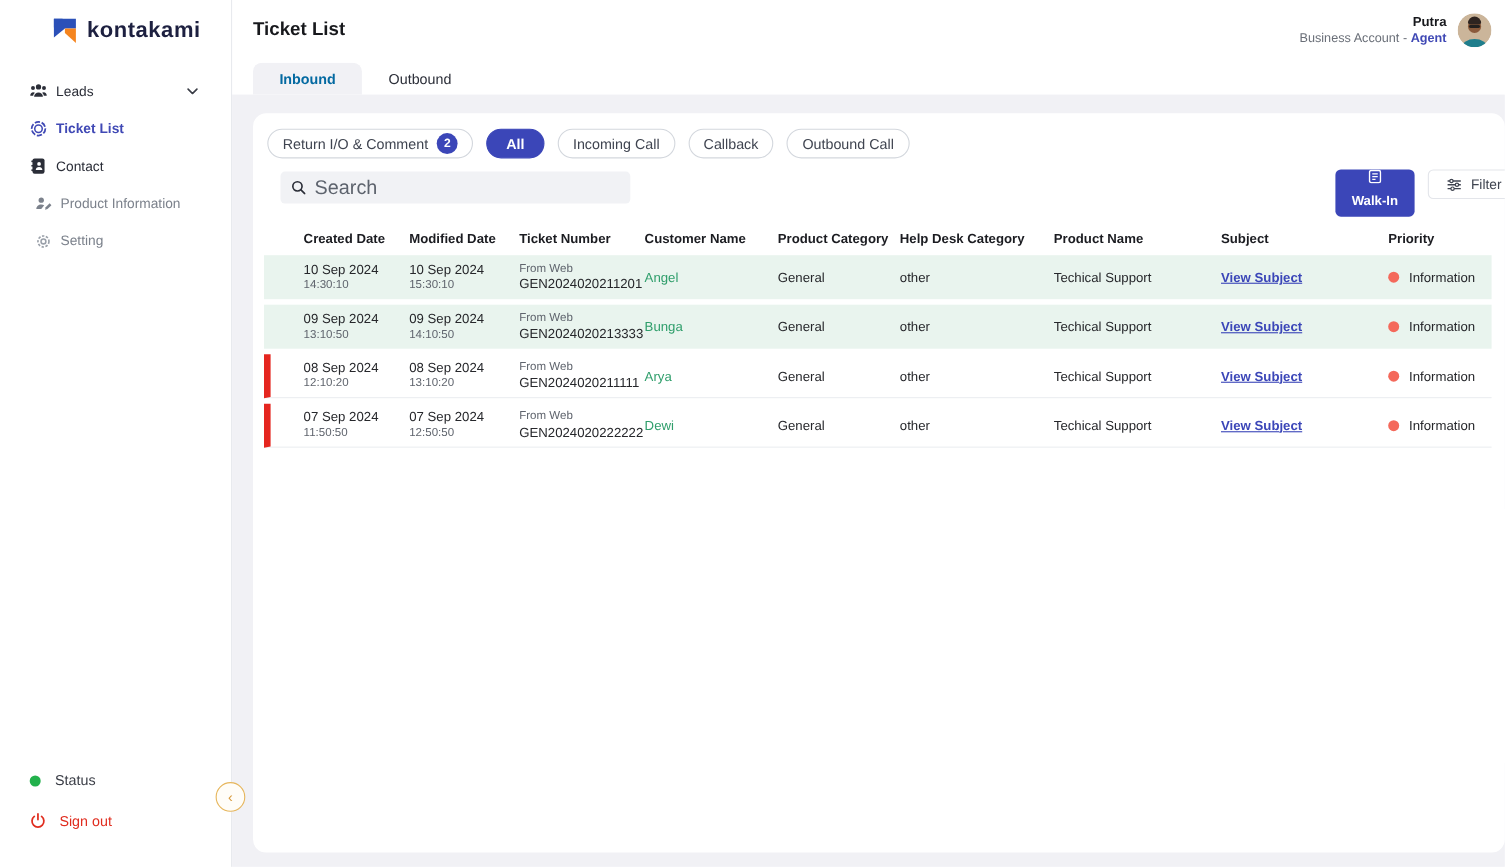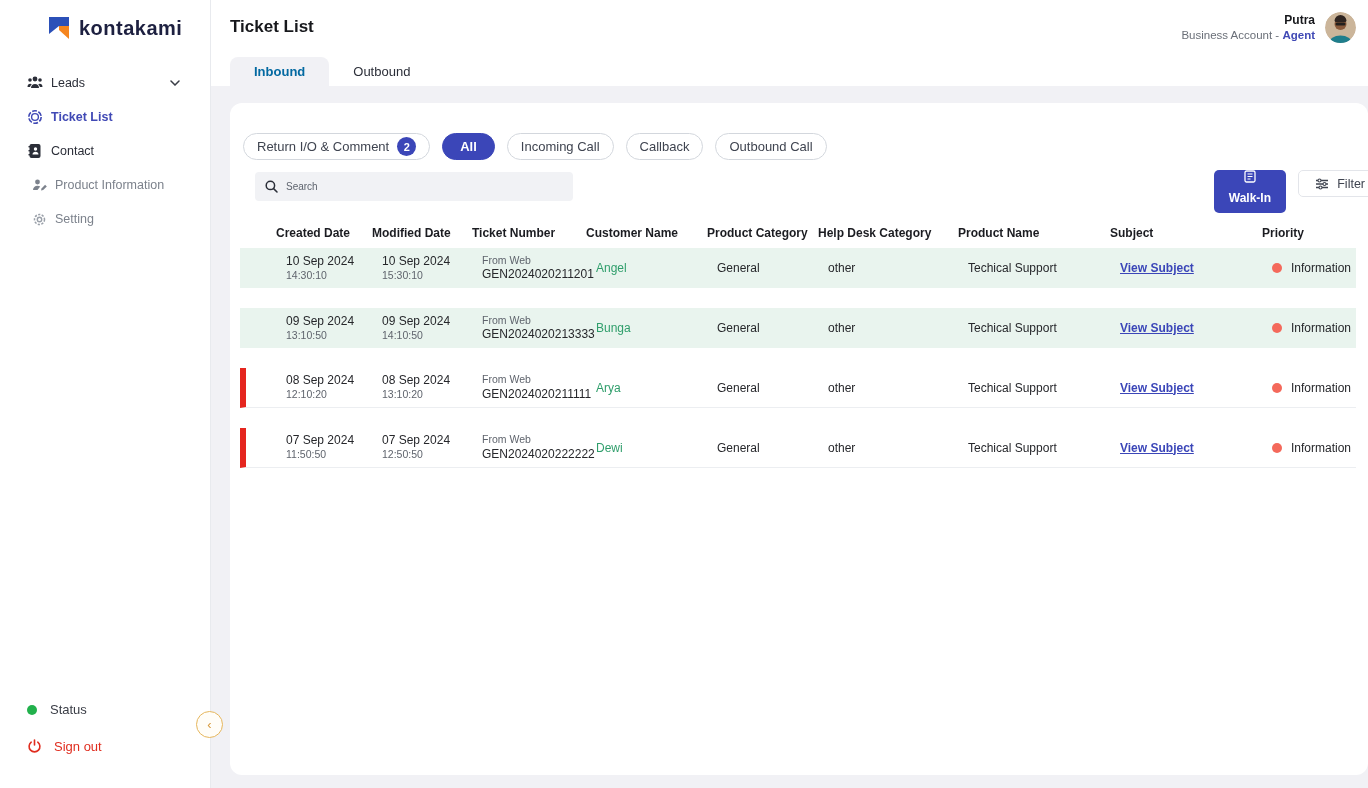--- a/index.html
+++ b/index.html
@@ -51,59 +51,59 @@
     border-radius:8px 8px 0 0; cursor:pointer;
   }
   .tab.active { background:#f1f1f5; color:#0369a1; font-weight:bold; }
   
   .panel { position:absolute; top:86px; left:0; width:1157px; height:702px; background:#f1f1f5; }
   .card {
     position:absolute; left:19px; top:17px; width:1138px; height:672px;
     background:#ffffff; border-radius:12px; overflow:hidden;
   }
   
-  .chips-row { display:flex; align-items:center; gap:12px; padding:14px 0 0 13px;margin-top:16px; }
+  .chips-row { display:flex; align-items:center; gap:12px; padding:14px 0 0 13px; }
   .chip {
     height:27px; border:1px solid #d3d7dd; border-radius:14px; background:#fff;
     display:flex; align-items:center; gap:8px; padding:0 13px; font-size:13px; color:#3f4450; cursor:pointer;
   }
   .chip-badge {
     width:19px; height:19px; border-radius:50%; background:#3b46b8; color:#fff;
     font-size:11px; display:flex; align-items:center; justify-content:center; font-weight:bold;
   }
   .chip.solid { background:#3b46b8; border-color:#3b46b8; color:#fff; font-weight:bold; padding:0 17px; }
   
   .toolbar { position:relative; height:34px; margin-top:10px; }
   .search-box {
     position:absolute; left:25px; top:2px; width:318px; height:29px; background:#f1f2f5;
     border-radius:4px; display:flex; align-items:center; padding:0 10px; gap:8px;
   }
   .search-box input {
-    border:none; outline:none; background:transparent; font-size:10px; color:#3f4450;
+    border:none; outline:none; background:transparent; font-size:18px; color:#3f4450;
     font-family:"Liberation Sans", sans-serif; width:100%;
   }
   .search-box input::placeholder { color:#5d636d; }
   .btn-walkin {
     position:absolute; right:82px; top:0; height:43px; padding:0 15px; background:#3b46b8;
     border:none; border-radius:5px; color:#fff; font-size:12px; font-weight:bold;
     display:flex; align-items:center; gap:8px; cursor:pointer; font-family:"Liberation Sans", sans-serif;flex-direction:column;
   }
   .btn-filter {
     position:absolute; right:-14px; top:0; height:27px; padding:0 16px; background:#fff;
     border:1px solid #e3e5ea; border-radius:5px; color:#3f4450; font-size:12.5px;
     display:flex; align-items:center; gap:8px; cursor:pointer; font-family:"Liberation Sans", sans-serif;
   }
   
   .tgrid { display:grid; grid-template-columns:96px 100px 114px 121px 111px 140px 152px 152px 1fr; align-items:center; }
   .thead {
     margin:14px 12px 0 10px; padding-left:36px; height:30px;
     font-size:12px; font-weight:bold; color:#1b1c21;
   }
   .trow {
-    margin:0 12px 20px 10px; height:40px; padding-left:40px;
+    margin:0 12px 5px 10px; height:40px; padding-left:30px;
     border-left:6px solid transparent; font-size:12px; color:#26272b; cursor:pointer;
   }
   .trow.green { background:#e9f4ee; }
   .trow.flagged { border-left-color:#e5261f; border-bottom:1px solid #eceef1; background:#fff; }
   .cell-main { line-height:1.25; }
   .cell-sub { font-size:10.5px; color:#5f646d; line-height:1.25; }
   .cust-name { color:#2f9e6b; font-weight:500; }
   .subject-link { color:#3b46b8; font-weight:bold; text-decoration:underline; font-size:12px; }
   .prio { display:flex; align-items:center; gap:9px; }
   .prio-dot { width:10px; height:10px; border-radius:50%; background:#f4695b; flex:none; }

